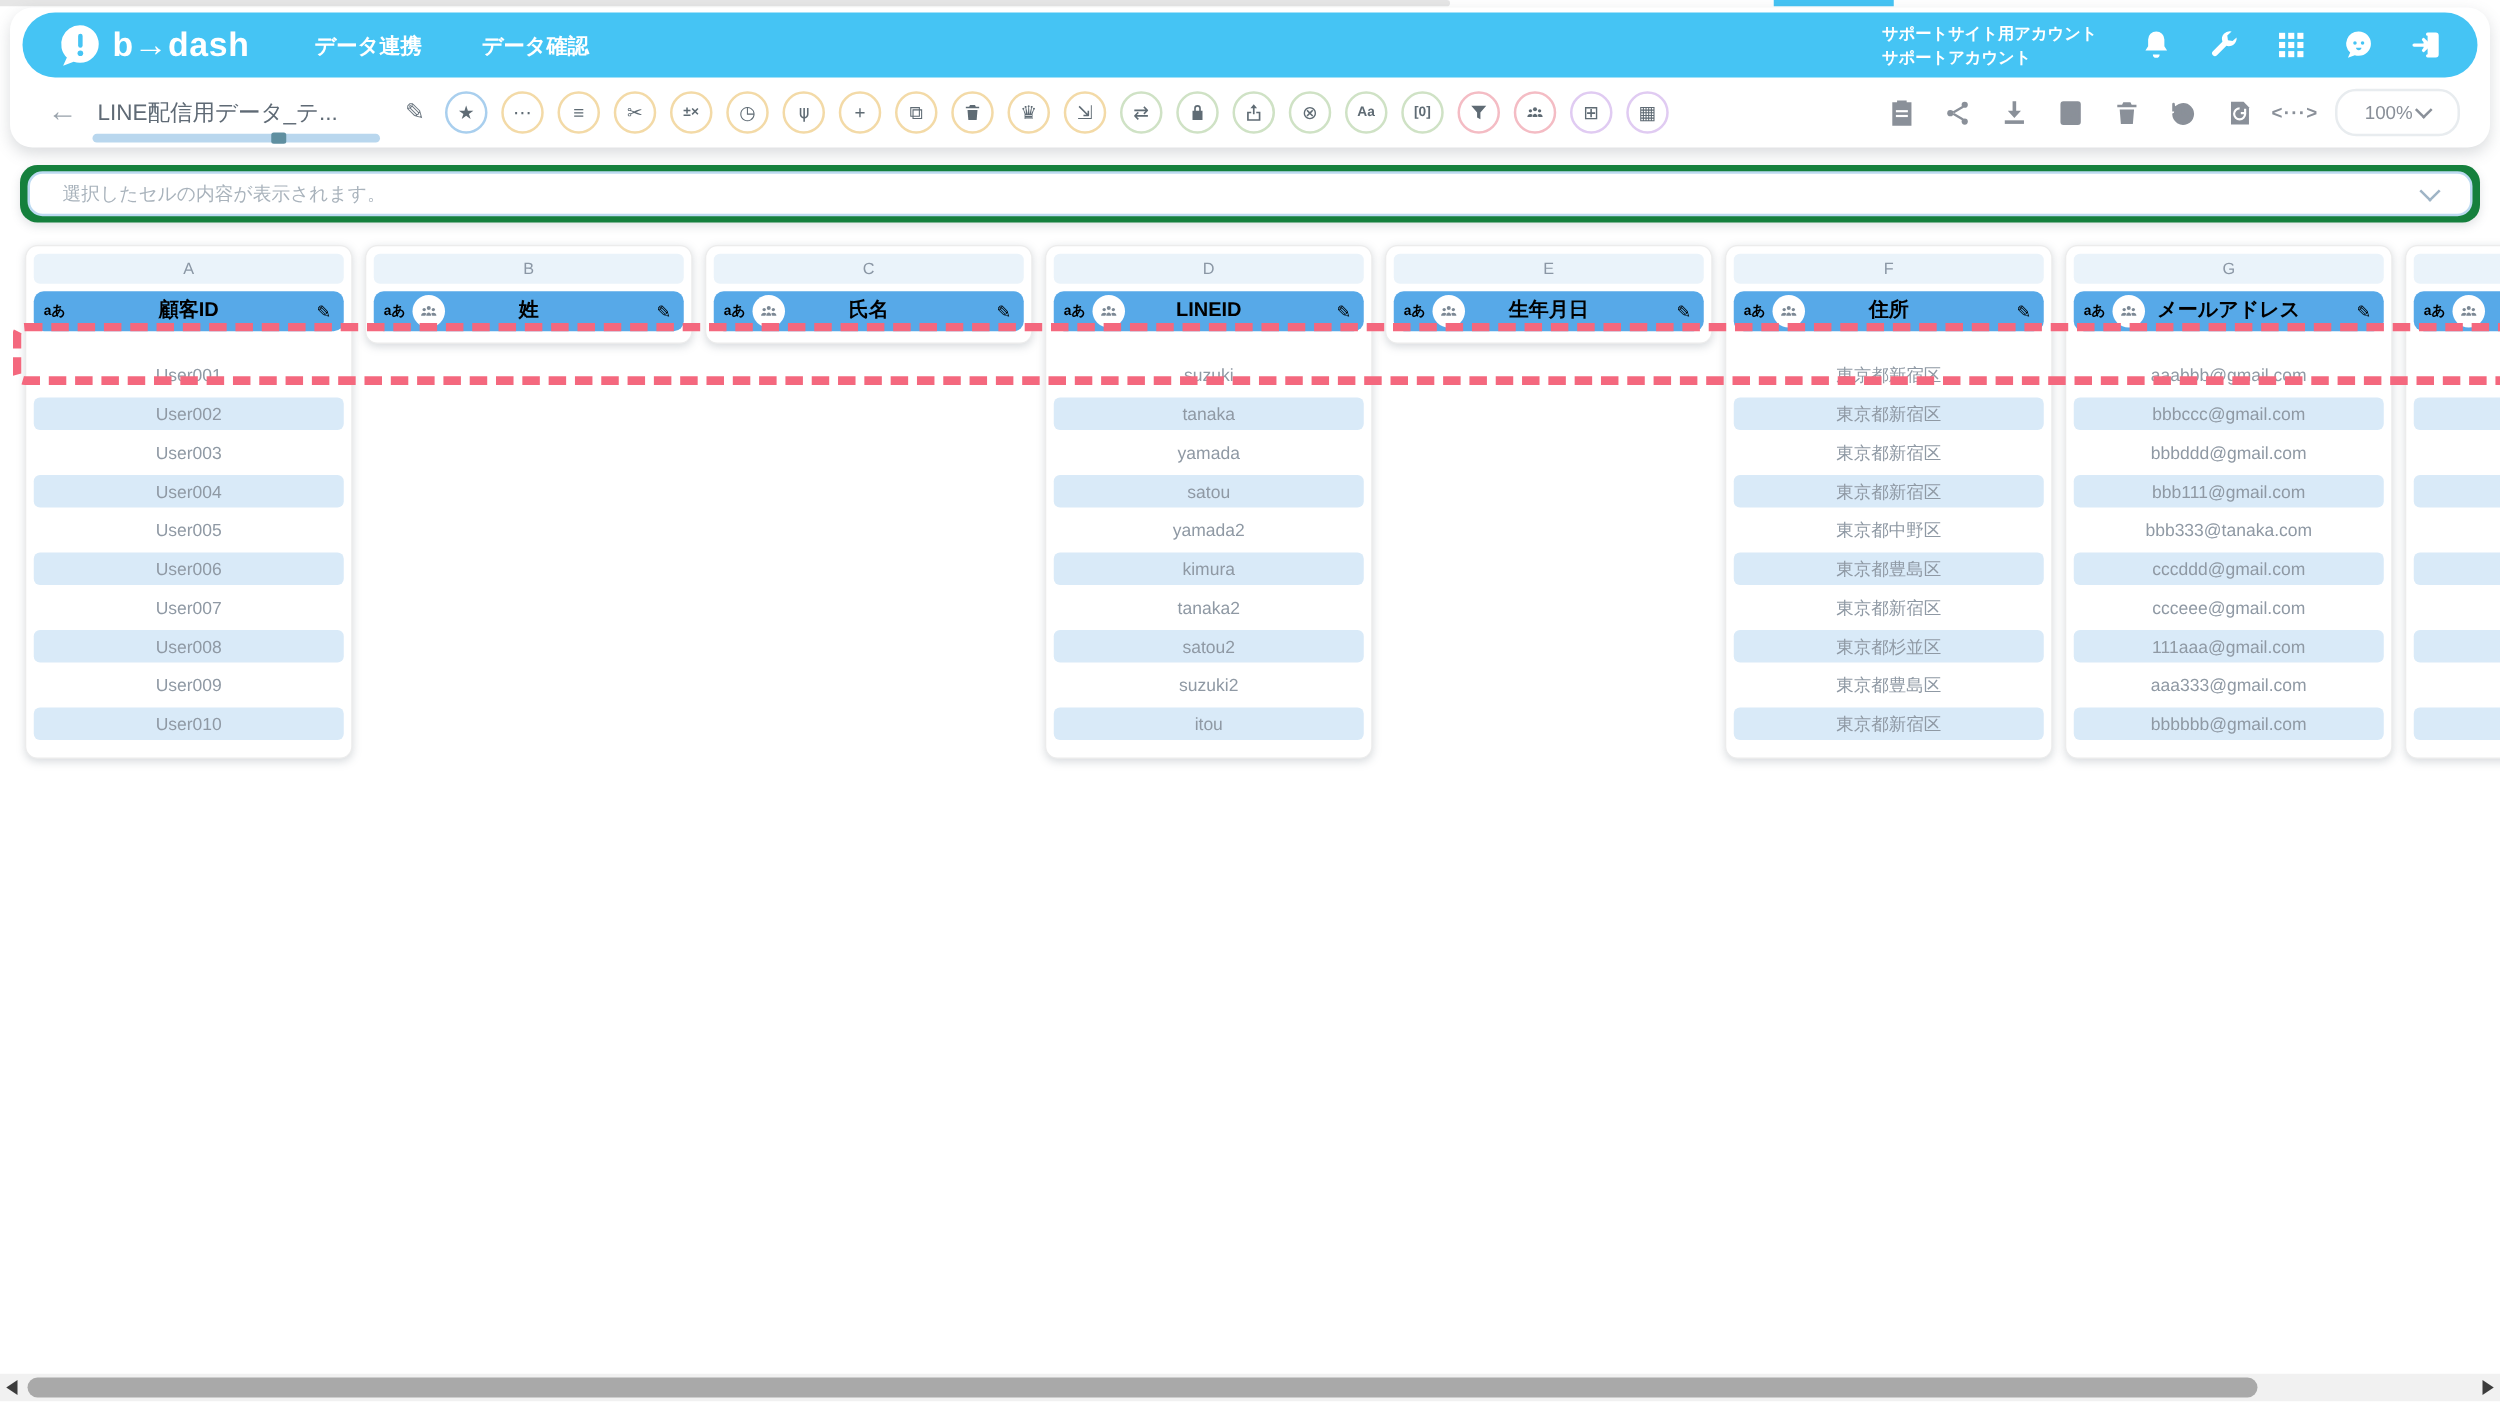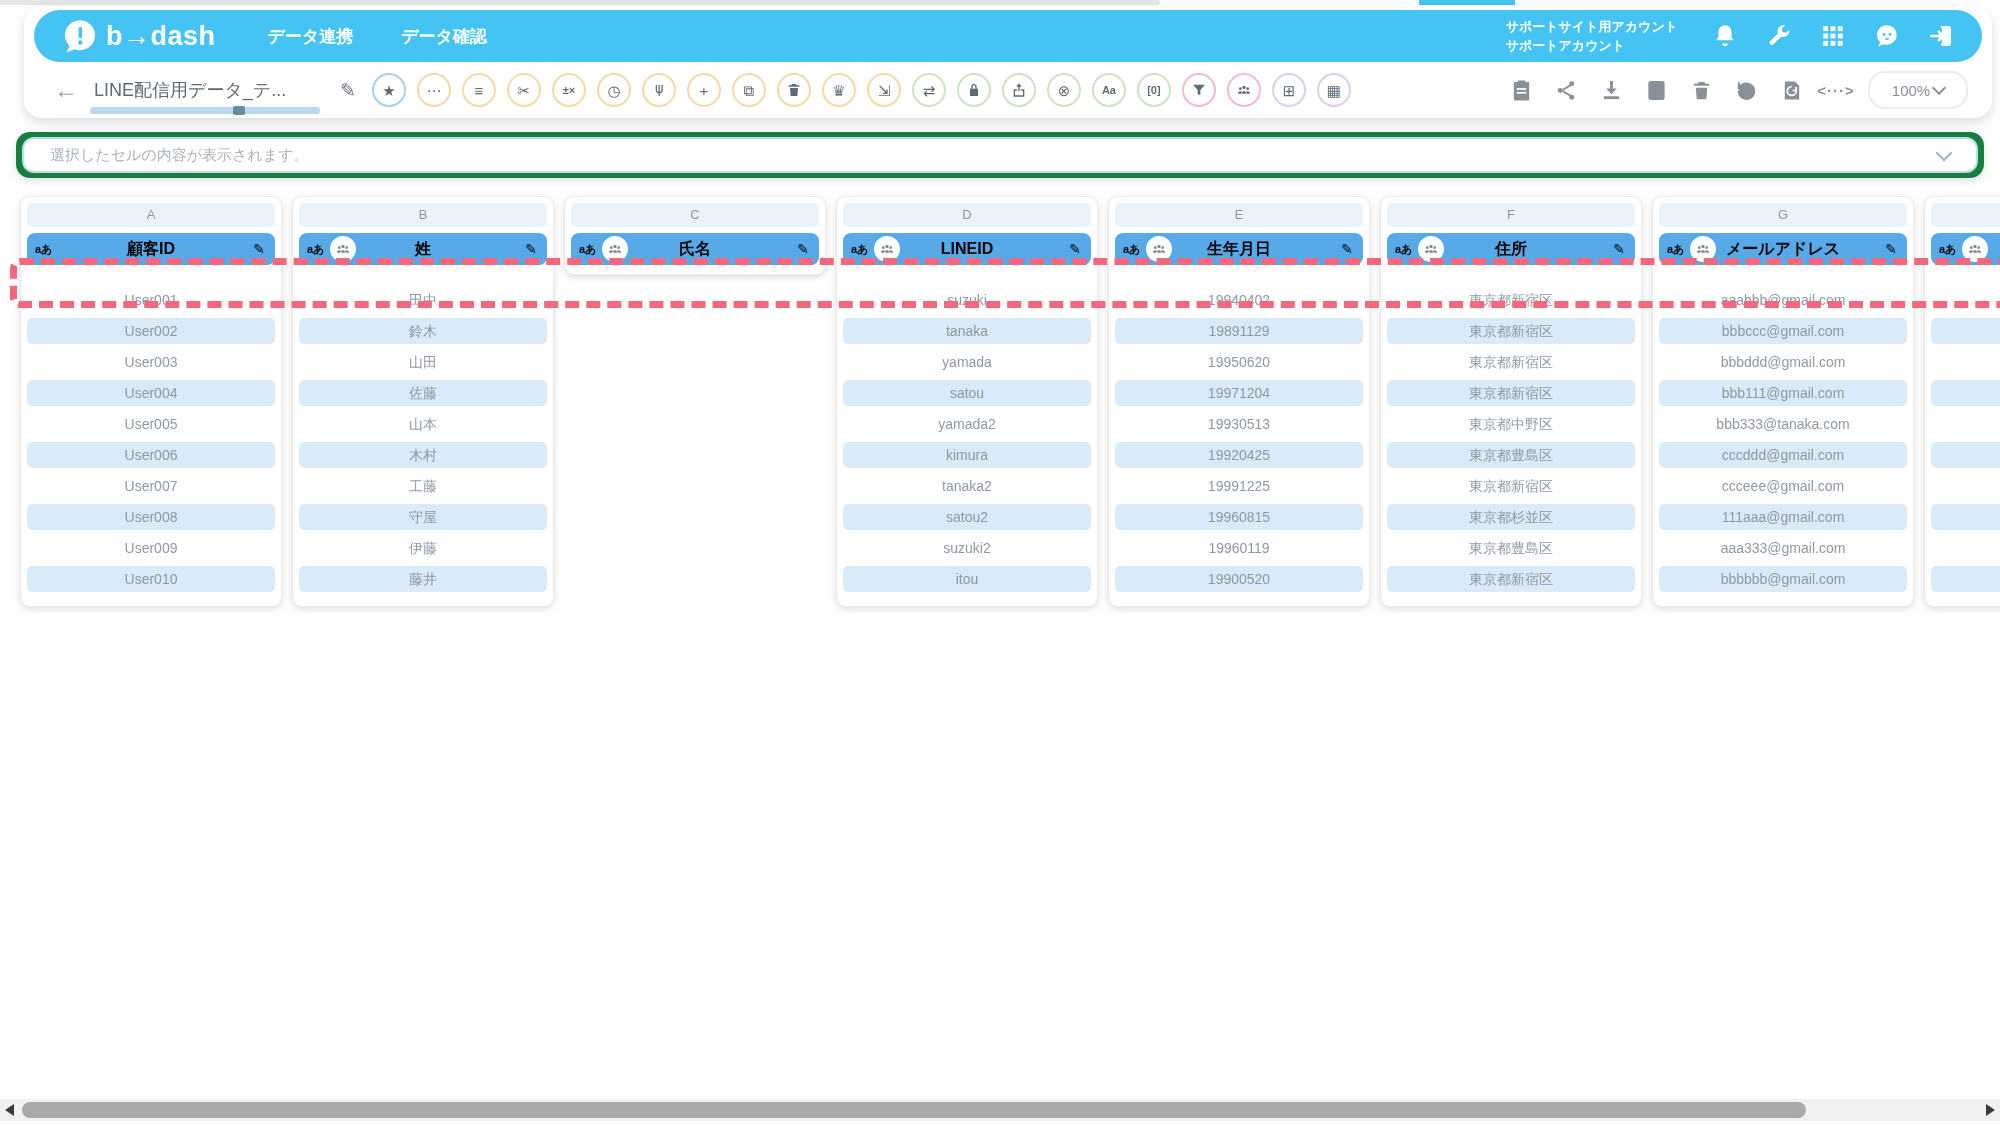--- a/index.html
+++ b/index.html
@@ -5,21 +5,21 @@
   html,body{margin:0;padding:0;}
   body{
     width:2000px;height:1125px;position:relative;overflow:hidden;background:#fff;
     font-family:"Liberation Sans","DejaVu Sans",sans-serif;
     -webkit-font-smoothing:antialiased;
   }
   .artifact-gray{position:absolute;left:0;top:0;width:1160px;height:5px;background:#dcdcdc;border-radius:0 3px 3px 0;opacity:.7;}
   .artifact-blue{position:absolute;left:1419px;top:0;width:96px;height:5px;background:var(--brand_cyan);}
 
   
-  .top-card{position:absolute;left:24px;right:8px;top:6px;height:112px;background:#fff;border-radius:18px;
+  .top-card{position:absolute;left:8px;right:8px;top:6px;height:112px;background:#fff;border-radius:18px;
     box-shadow:0 5px 12px rgba(90,100,110,.22);}
   .brand-bar{position:absolute;left:10px;right:10px;top:4px;height:52px;background:var(--brand_cyan);
     border-radius:26px;display:flex;align-items:center;padding:0 28px;box-sizing:border-box;color:#fff;}
   .logo{display:flex;align-items:center;gap:8px;cursor:pointer;}
   .logo svg{width:36px;height:36px;}
   .logo-text{font-size:27px;font-weight:700;letter-spacing:.5px;}
   .gnav{display:flex;gap:48px;margin-left:52px;}
   .gnav span{font-size:17px;font-weight:700;cursor:pointer;}
   .spacer{flex:1;}
   .account{text-align:left;font-size:13px;line-height:1.5;font-weight:600;margin-right:34px;}
@@ -337,32 +337,20 @@
     <div class="col-card">
       <div class="letter">B</div>
       <div class="chead"><span class="aa">aあ</span><span class="ppl">
           <svg viewBox="0 0 24 24">
             <circle cx="6.5" cy="10" r="2"></circle>
             <circle cx="12" cy="8.2" r="2.4"></circle>
             <circle cx="17.5" cy="10" r="2"></circle>
             <path d="M2.8 17.5c0-2 1.7-3.6 3.7-3.6 1 0 2 .4 2.7 1.1a5 5 0 0 0-1.3 2.5H2.8zm6.2 0c0-2.5 1.4-4.1 3-4.1s3 1.6 3 4.1H9zm7.2 0a5 5 0 0 0-1.3-2.5c.7-.7 1.6-1.1 2.7-1.1 2 0 3.6 1.6 3.6 3.6h-5z"></path>
           </svg>
         </span><span>姓</span><span class="hpencil">✎</span></div>
-      <div class="rows">
-        <div class="cell">田中</div>
-        <div class="cell alt">鈴木</div>
-        <div class="cell">山田</div>
-        <div class="cell alt">佐藤</div>
-        <div class="cell">山本</div>
-        <div class="cell alt">木村</div>
-        <div class="cell">工藤</div>
-        <div class="cell alt">守屋</div>
-        <div class="cell">伊藤</div>
-        <div class="cell alt">藤井</div>
-      </div>
     </div>
     <div class="col-card">
       <div class="letter">C</div>
       <div class="chead"><span class="aa">aあ</span><span class="ppl">
           <svg viewBox="0 0 24 24">
             <circle cx="6.5" cy="10" r="2"></circle>
             <circle cx="12" cy="8.2" r="2.4"></circle>
             <circle cx="17.5" cy="10" r="2"></circle>
             <path d="M2.8 17.5c0-2 1.7-3.6 3.7-3.6 1 0 2 .4 2.7 1.1a5 5 0 0 0-1.3 2.5H2.8zm6.2 0c0-2.5 1.4-4.1 3-4.1s3 1.6 3 4.1H9zm7.2 0a5 5 0 0 0-1.3-2.5c.7-.7 1.6-1.1 2.7-1.1 2 0 3.6 1.6 3.6 3.6h-5z"></path>
           </svg>
@@ -394,32 +382,20 @@
     <div class="col-card">
       <div class="letter">E</div>
       <div class="chead"><span class="aa">aあ</span><span class="ppl">
           <svg viewBox="0 0 24 24">
             <circle cx="6.5" cy="10" r="2"></circle>
             <circle cx="12" cy="8.2" r="2.4"></circle>
             <circle cx="17.5" cy="10" r="2"></circle>
             <path d="M2.8 17.5c0-2 1.7-3.6 3.7-3.6 1 0 2 .4 2.7 1.1a5 5 0 0 0-1.3 2.5H2.8zm6.2 0c0-2.5 1.4-4.1 3-4.1s3 1.6 3 4.1H9zm7.2 0a5 5 0 0 0-1.3-2.5c.7-.7 1.6-1.1 2.7-1.1 2 0 3.6 1.6 3.6 3.6h-5z"></path>
           </svg>
         </span><span>生年月日</span><span class="hpencil">✎</span></div>
-      <div class="rows">
-        <div class="cell">19940402</div>
-        <div class="cell alt">19891129</div>
-        <div class="cell">19950620</div>
-        <div class="cell alt">19971204</div>
-        <div class="cell">19930513</div>
-        <div class="cell alt">19920425</div>
-        <div class="cell">19991225</div>
-        <div class="cell alt">19960815</div>
-        <div class="cell">19960119</div>
-        <div class="cell alt">19900520</div>
-      </div>
     </div>
     <div class="col-card">
       <div class="letter">F</div>
       <div class="chead"><span class="aa">aあ</span><span class="ppl">
           <svg viewBox="0 0 24 24">
             <circle cx="6.5" cy="10" r="2"></circle>
             <circle cx="12" cy="8.2" r="2.4"></circle>
             <circle cx="17.5" cy="10" r="2"></circle>
             <path d="M2.8 17.5c0-2 1.7-3.6 3.7-3.6 1 0 2 .4 2.7 1.1a5 5 0 0 0-1.3 2.5H2.8zm6.2 0c0-2.5 1.4-4.1 3-4.1s3 1.6 3 4.1H9zm7.2 0a5 5 0 0 0-1.3-2.5c.7-.7 1.6-1.1 2.7-1.1 2 0 3.6 1.6 3.6 3.6h-5z"></path>
           </svg>

